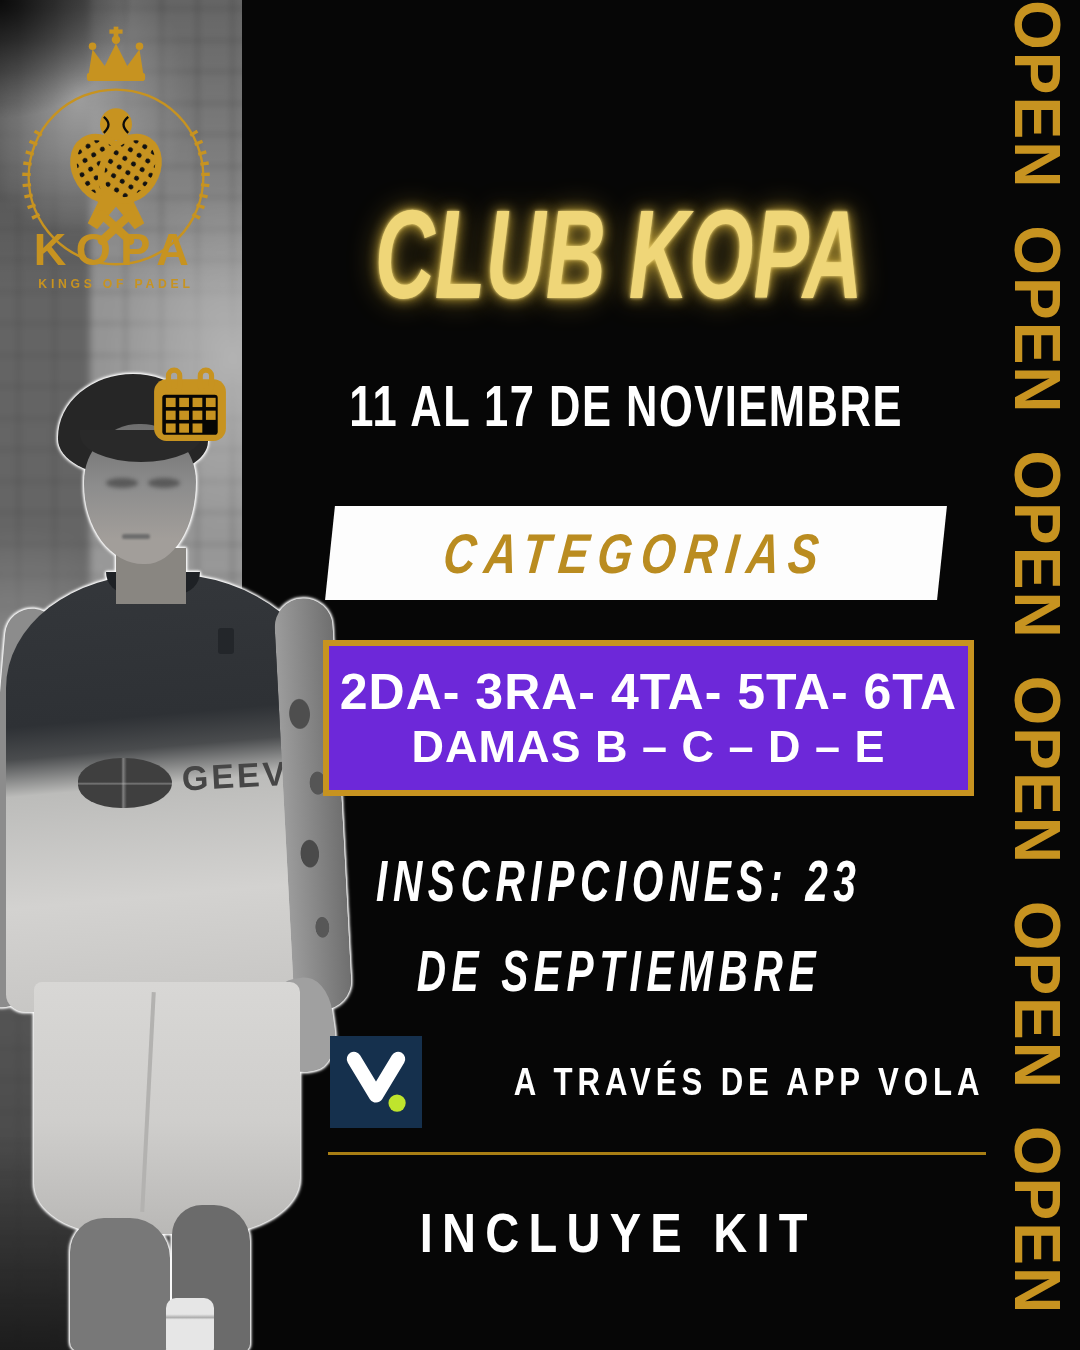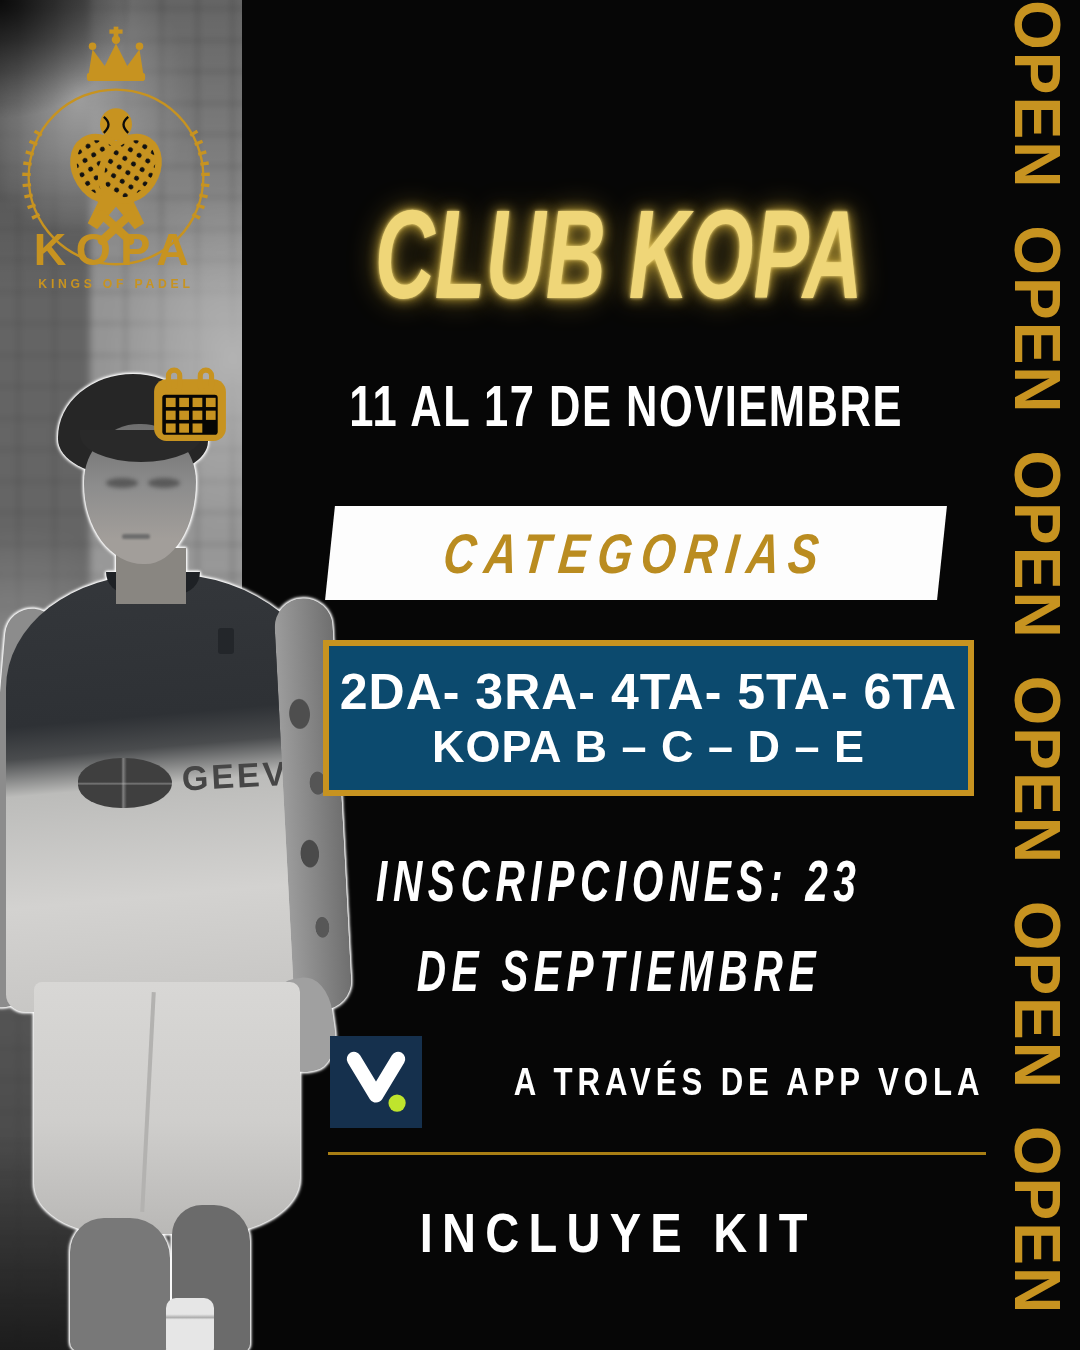--- a/index.html
+++ b/index.html
@@ -85,21 +85,21 @@
   .title1{top:40px;} .title2{top:186px;}
   .title-line .cx{transform:scaleX(.66);}
   .date-row{position:absolute;left:0;top:366px;width:753px;display:flex;align-items:center;justify-content:flex-end;gap:28px;}
   .calendar-icon{width:78px;height:78px;flex:0 0 auto;}
   .date-text{color:#fff;font-weight:bold;font-size:58px;letter-spacing:2px;white-space:nowrap;}
   .date-text .cx{transform:scaleX(.75);}
   .cat-banner{position:absolute;left:88px;top:506px;width:612px;height:94px;background:#fdfdfd;
     transform:skewX(-6deg);display:flex;align-items:center;justify-content:center;}
   .cat-banner-text{color:#BA8C20;font-style:italic;font-weight:bold;font-size:56px;letter-spacing:11px;white-space:nowrap;}
   .cat-banner-text .cx{transform:scaleX(.80);}
-  .cat-box{position:absolute;left:81px;top:640px;width:639px;height:144px;border:6px solid #C79320;background:#0c4a6e;
+  .cat-box{position:absolute;left:81px;top:640px;width:639px;height:144px;border:6px solid #C79320;background:#6d28d9;
     display:flex;flex-direction:column;align-items:center;justify-content:center;}
   .cat-row1{color:#fff;font-weight:bold;font-size:50px;letter-spacing:1px;white-space:nowrap;}
   .cat-row2{color:#fff;font-weight:bold;font-size:45px;letter-spacing:1px;white-space:nowrap;}
   .insc{color:#fff;font-style:italic;font-weight:bold;font-size:58px;line-height:1;white-space:nowrap;}
   .insc .cx{transform:scaleX(.70);letter-spacing:8px;}
   .insc1{top:852px;} .insc2{top:942px;}
   .vola-row{position:absolute;left:88px;top:1036px;width:665px;display:flex;align-items:center;gap:40px;}
   .vola-logo{width:92px;height:92px;flex:0 0 auto;}
   .vola-text{flex:1;text-align:center;color:#fff;font-weight:bold;font-size:38px;letter-spacing:6px;white-space:nowrap;}
   .vola-text .cx{transform:scaleX(.82);}
@@ -218,21 +218,21 @@
     </div>
 
     <div class="cat-banner">
       <div class="cat-banner-text">
         <span class="cx">CATEGORIAS</span>
       </div>
     </div>
 
     <div class="cat-box">
       <div class="cat-row1">2DA- 3RA- 4TA- 5TA- 6TA</div>
-      <div class="cat-row2">KOPA B – C – D – E</div>
+      <div class="cat-row2">DAMAS B – C – D – E</div>
     </div>
 
     <div class="center-line insc insc1">
       <span class="cx">INSCRIPCIONES: 23</span>
     </div>
     <div class="center-line insc insc2">
       <span class="cx">DE SEPTIEMBRE</span>
     </div>
 
     <div class="vola-row">

